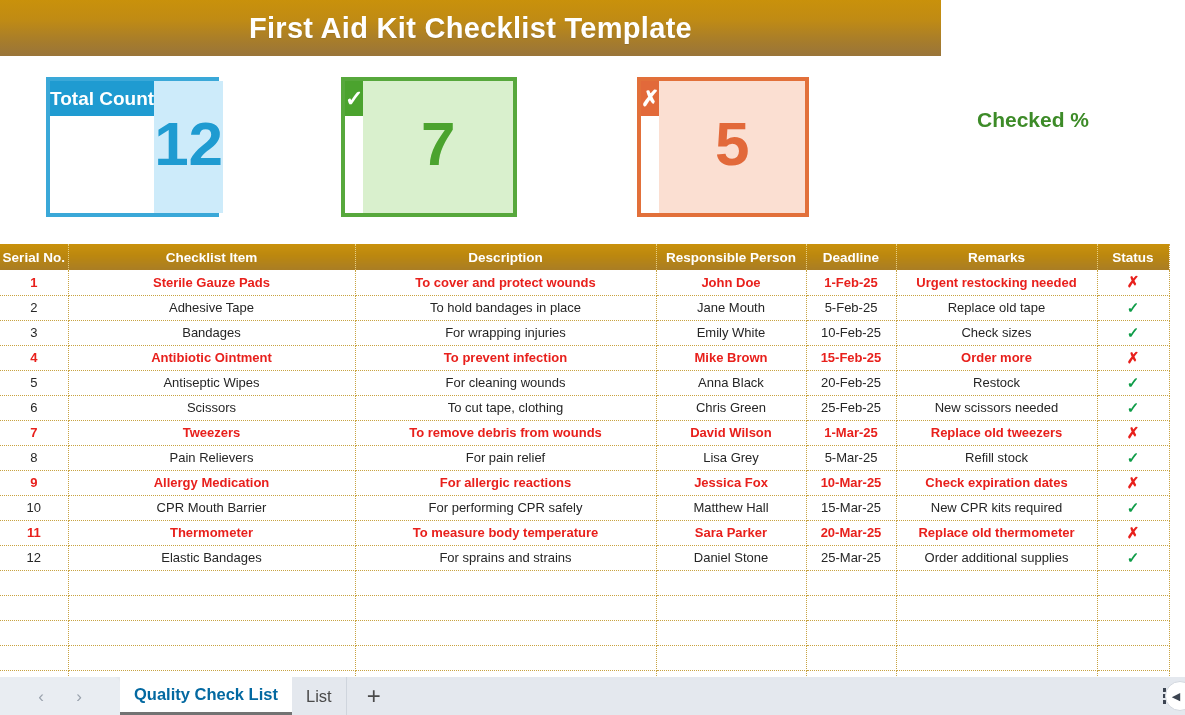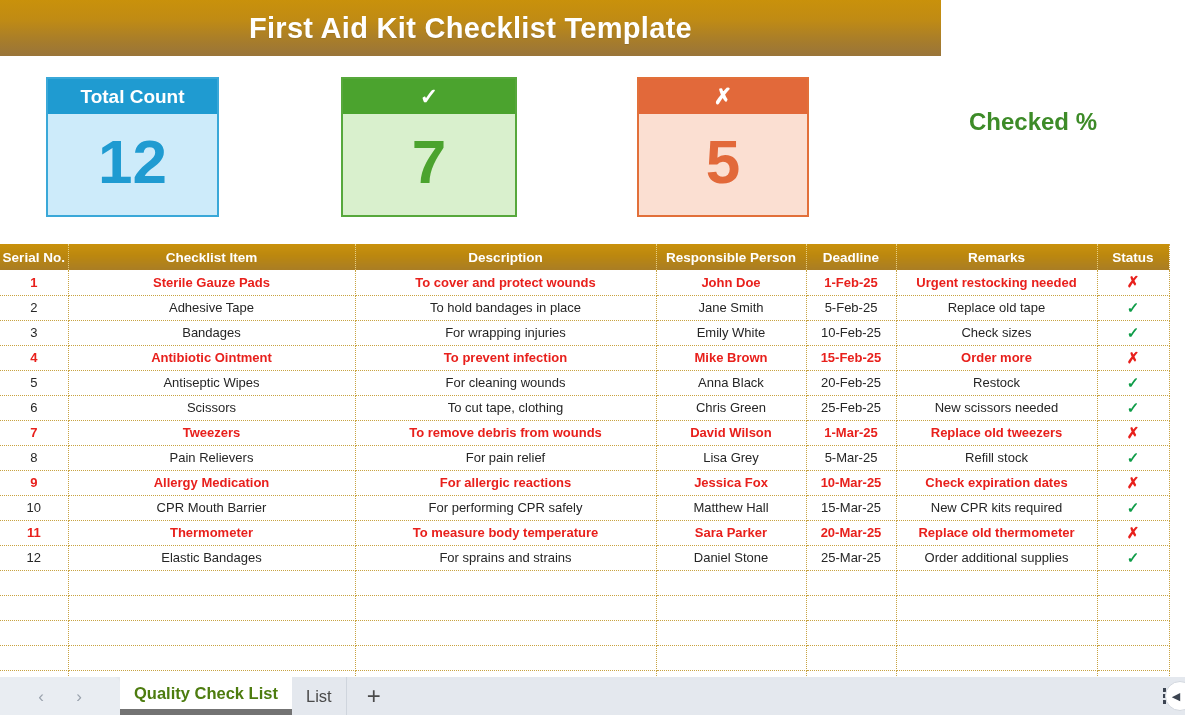--- a/index.html
+++ b/index.html
@@ -23,22 +23,22 @@
     font-size: 29px;
     font-weight: bold;
     letter-spacing: 0.3px;
     font-family: "Liberation Sans", sans-serif;
     text-shadow: 0 1px 1px rgba(0,0,0,0.10);
   }
 
   
   .kpi-card {
     position: absolute;
-    border: 2px solid #d946ef;
-    display: flex; flex-direction: column;
+    border: 4px solid #d946ef;
+    display: flex; flex-direction: row;
     background: #fff;
   }
   .kpi-head {
     height: 35px; flex: none;
     display: flex; align-items: center; justify-content: center;
     color: #ffffff; font-weight: bold; font-size: 19px;
     font-family: "Liberation Sans", sans-serif;
   }
   .kpi-body {
     flex: 1 1 auto;
@@ -58,21 +58,21 @@
   #kpi-checked .kpi-head { background: #4ba32e; }
   #kpi-checked .kpi-body { background: #d9f0cd; color: #4ba32e; }
 
   #kpi-unchecked { left: 637px; top: 77px; width: 172px; height: 140px; border-color:#e2703a; }
   #kpi-unchecked .kpi-head { background: #e2693a; }
   #kpi-unchecked .kpi-body { background: #fbdfd2; color: #e2693a; }
 
   
   #gauge-wrap { position: absolute; left: 895px; top: 108px; width: 276px; }
   #gauge-label {
-    text-align: center; color: #3d8b28; font-weight: bold; font-size: 24px;
+    text-align: center; color: #3d8b28; font-weight: bold; font-size: 21px;
     font-family: "Liberation Sans", sans-serif; margin-bottom: 14px;
   }
   #gauge-bar {
     position: relative; width: 276px; height: 46px;
     border: 2px solid #77c043; background: #ffffff; overflow: hidden;
   }
   #gauge-fill {
     position: absolute; left: 0; top: 0; bottom: 0;
     background: linear-gradient(to bottom, #b5de8f 0%, #92ce5e 45%, #7cc33f 100%);
   }
@@ -141,22 +141,22 @@
     background: #e9edf2; border-top-right-radius: 6px;
   }
   .nav-arrow { color: #9aa2ad; font-size: 17px; cursor: default; line-height: 1; }
   .tab {
     display: flex; align-items: center; padding: 0 14px;
     font-size: 16.5px; color: #3c3c3c;
     font-family: "Liberation Sans", sans-serif;
     background: transparent;
   }
   .tab.active {
-    background: #ffffff; color: #4d7c0f; font-weight: bold;
-    border-bottom: 6px solid #737373;
+    background: #ffffff; color: #0369a1; font-weight: bold;
+    border-bottom: 3px solid #737373;
   }
   .tab.inactive { color: #4a4a4a; border-right: 1px solid #cfd5dd; }
   #tab-add {
     display:flex; align-items:center; justify-content:center;
     width: 54px; font-size: 24px; color: #4a4a4a; font-weight: 300;
   }
   #tabbar-spacer { flex: 1 1 auto; }
   #tab-menu {
     width: 42px; display: flex; align-items: center; justify-content: center;
   }
@@ -232,21 +232,21 @@
             <td>To cover and protect wounds</td>
             <td>John Doe</td>
             <td>1-Feb-25</td>
             <td>Urgent restocking needed</td>
             <td class="status-cell"><span class="mark-no">✗</span></td>
           </tr>
           <tr>
             <td>2</td>
             <td>Adhesive Tape</td>
             <td>To hold bandages in place</td>
-            <td>Jane Smith</td>
+            <td>Jane Mouth</td>
             <td>5-Feb-25</td>
             <td>Replace old tape</td>
             <td class="status-cell"><span class="mark-ok">✓</span></td>
           </tr>
           <tr>
             <td>3</td>
             <td>Bandages</td>
             <td>For wrapping injuries</td>
             <td>Emily White</td>
             <td>10-Feb-25</td>

